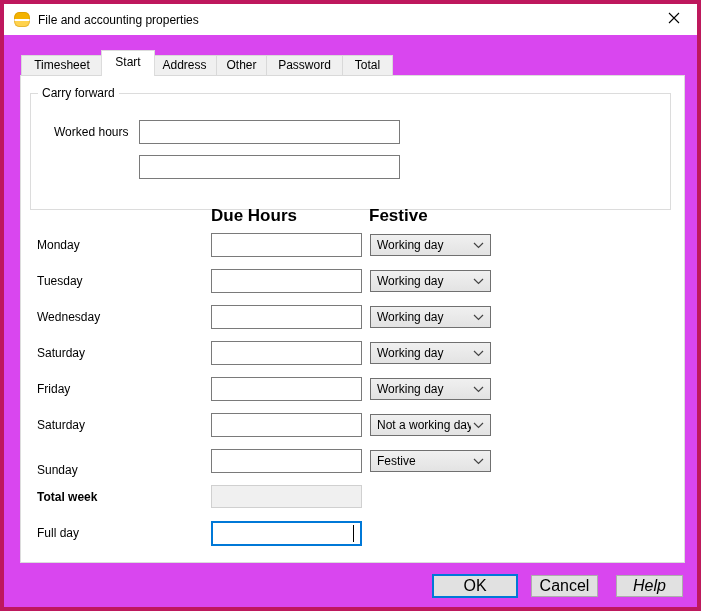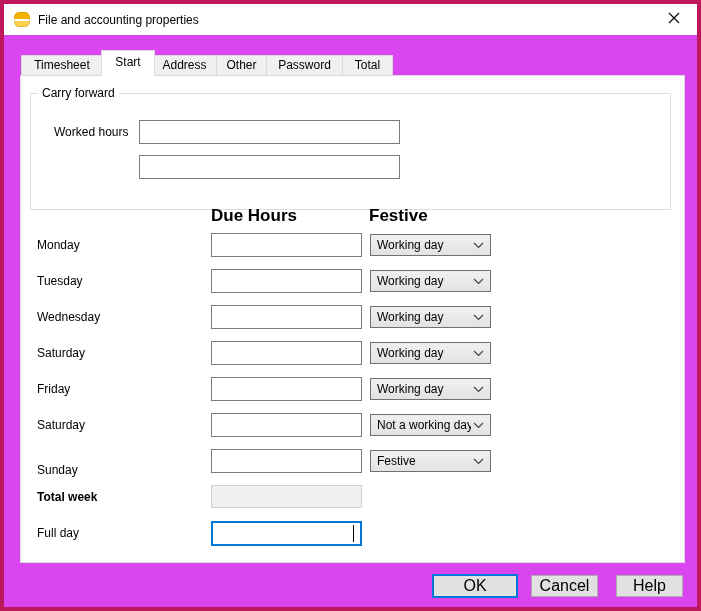--- a/index.html
+++ b/index.html
@@ -116,21 +116,21 @@
     position: absolute; height: 22px; top: 571px;
     background: #e1e1e1; border: 1px solid #adadad;
     font-family: "Liberation Sans", sans-serif; font-size: 16px;
     text-align: center; cursor: default;
   }
   .btn-ok {
     left: 428px; top: 570px; width: 86px; height: 24px;
     border: 2px solid #0078d7;
   }
   .btn-cancel { left: 527px; width: 67px; text-align: center; }
-  .btn-help  { left: 612px; width: 67px; }
+  .btn-help  { left: 612px; width: 67px; font-style: italic; }
 </style>
 </head>
 <body>
 
 <div class="window">
 
   <div class="titlebar">
     <span class="app-icon"></span>
     <span class="title-text">File and accounting properties</span>
     <button class="close-btn">

